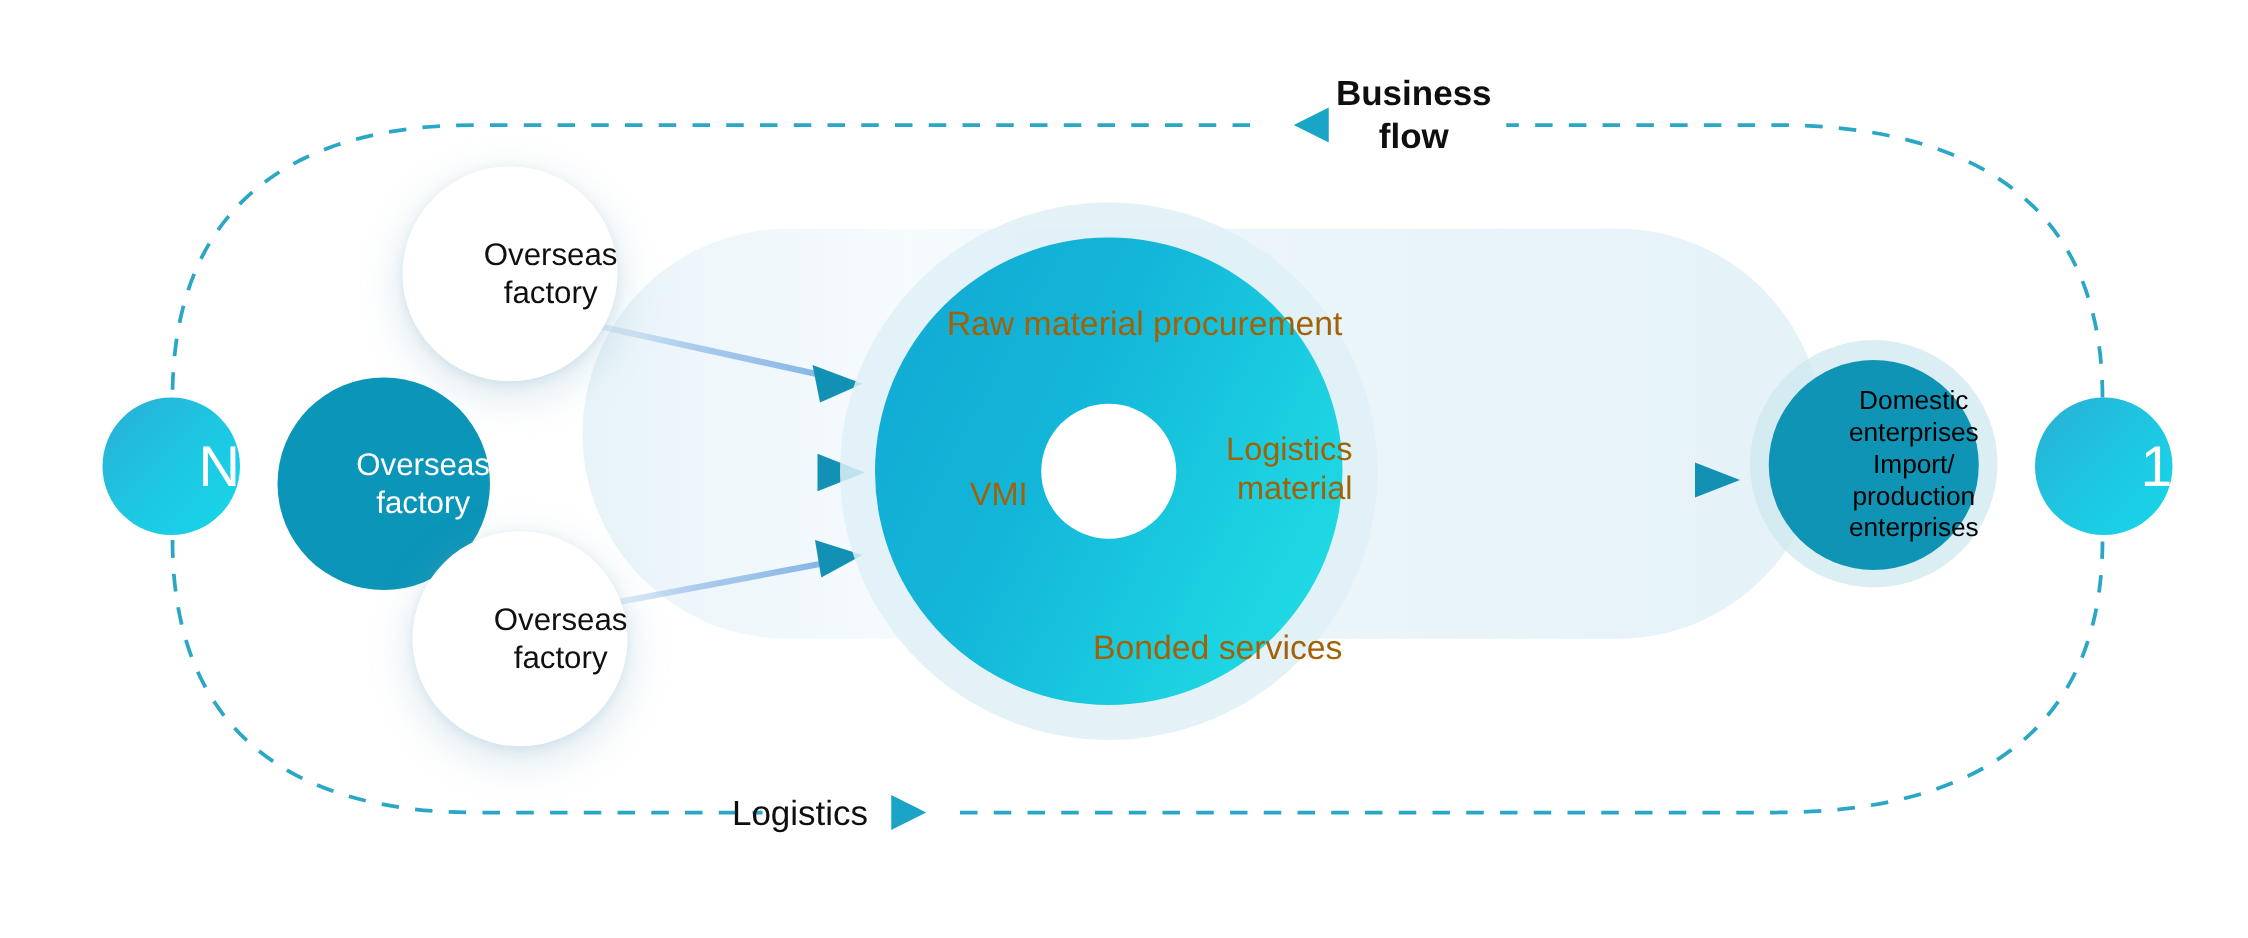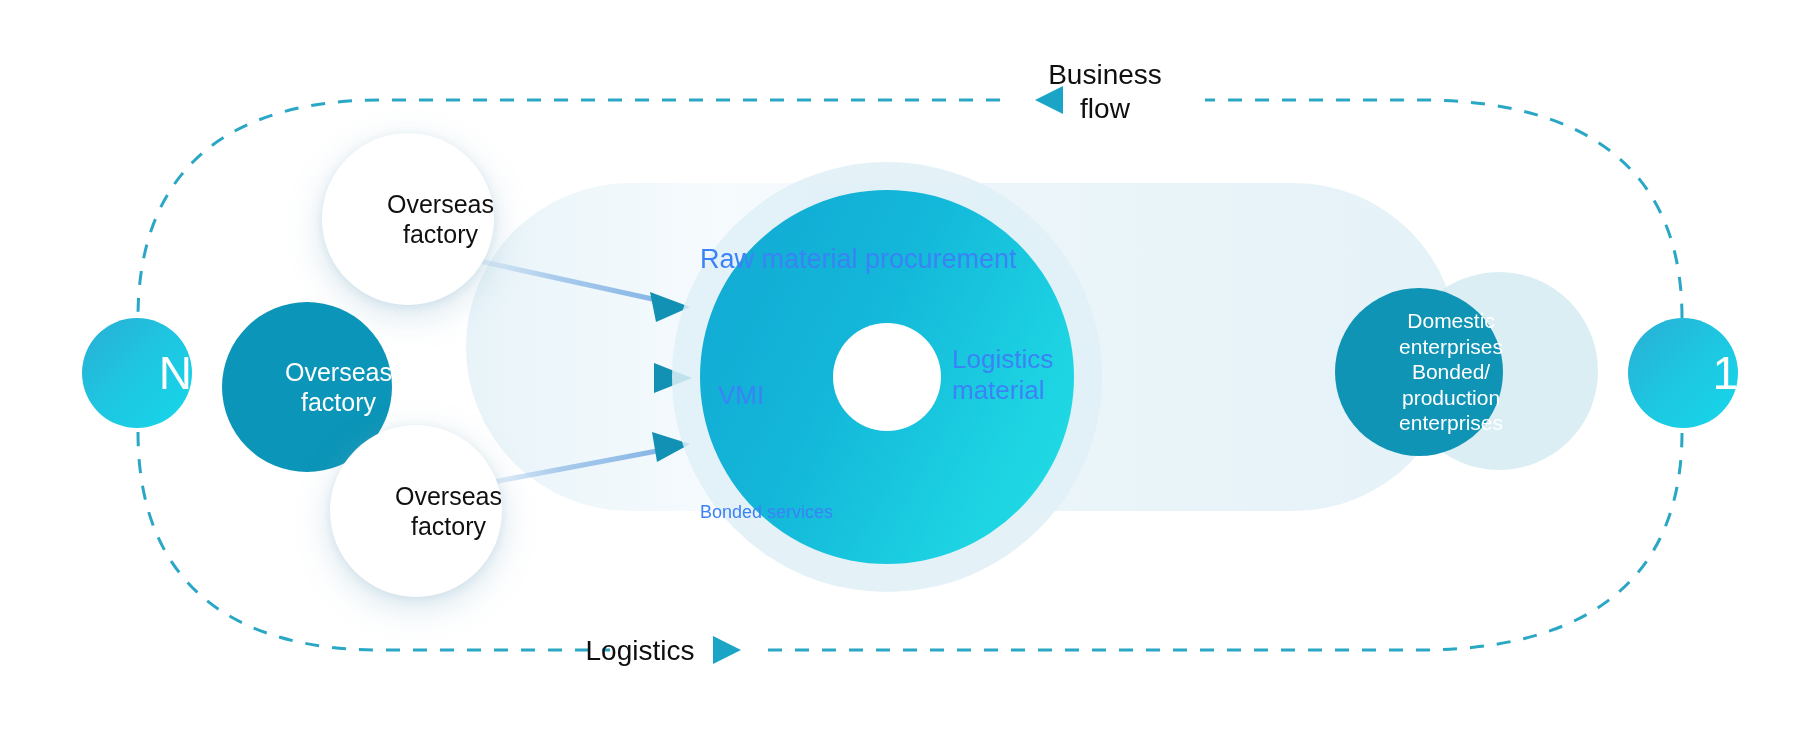--- a/index.html
+++ b/index.html
@@ -96,48 +96,48 @@
     width: 108px;
     height: 108px;
     border-radius: 50%;
     background: #ffffff;
     display: flex;
     align-items: center;
     justify-content: center;
   }
   .hub-label {
     position: absolute;
-    color: #3b82f6;
-    text-align: left;
+    color: #a16207;
+    text-align: right;
     line-height: 1.2;
     white-space: nowrap;
   }
   #hub-label-raw { left: 700px; top: 243px; width: 374px; font-size: 27px; }
-  #hub-label-bonded { left: 700px; top: 502px; width: 374px; font-size: 18px; }
+  #hub-label-bonded { left: 700px; top: 502px; width: 374px; font-size: 27px; }
   #hub-label-vmi { left: 718px; top: 364px; width: 104px; font-size: 26px; margin-top: 16px; }
   #hub-label-logistics { left: 952px; top: 344px; width: 130px; font-size: 26px; white-space: normal; }
 
   
   #dom-halo {
     position: absolute;
     left: 1400px;
     top: 272px;
     width: 198px;
     height: 198px;
     border-radius: 50%;
     background: #cfe8f0;
     opacity: .75;
   }
   #node-domestic {
-    left: 1335px;
+    left: 1415px;
     top: 288px;
     width: 168px;
     height: 168px;
     background: #1094b6;
-    color: #ffffff;
+    color: #000000;
     font-size: 21px;
   }
 
   
   #import-caption {
     position: absolute;
     left: 1122px;
     top: 300px;
     width: 260px;
     text-align: center;
@@ -148,21 +148,21 @@
 
   
   .loop-caption {
     position: absolute;
     color: #0f0f0f;
     font-size: 28px;
     line-height: 1.2;
     text-align: center;
     white-space: nowrap;
   }
-  #caption-business { left: 1010px; top: 58px; width: 190px; }
+  #caption-business { left: 1036px; top: 58px; width: 190px; font-weight: bold; }
   #caption-logistics { left: 540px; top: 634px; width: 200px; }
 </style>
 </head>
 <body>
 
 <div id="stage">
 
   <svg id="svg-layer" viewBox="0 0 1798 750">
     <defs>
       <linearGradient id="gradBgShape" x1="0" y1="0" x2="1" y2="0">
@@ -273,21 +273,21 @@
     <span>material</span>
   </div>
   <div class="hub-label" id="hub-label-bonded">Bonded services</div>
   <div id="hub-inner-circle"></div>
 
 
   <div class="node" id="node-domestic">
     <span>
       <span>Domestic</span><br>
       <span>enterprises</span><br>
-      <span>Bonded/</span><br>
+      <span>Import/</span><br>
       <span>production</span><br>
       <span>enterprises</span>
     </span>
   </div>
 
   <div class="loop-caption" id="caption-business">
     <span>Business</span><br>
     <span>flow</span>
   </div>
   <div class="loop-caption" id="caption-logistics">Logistics</div>

